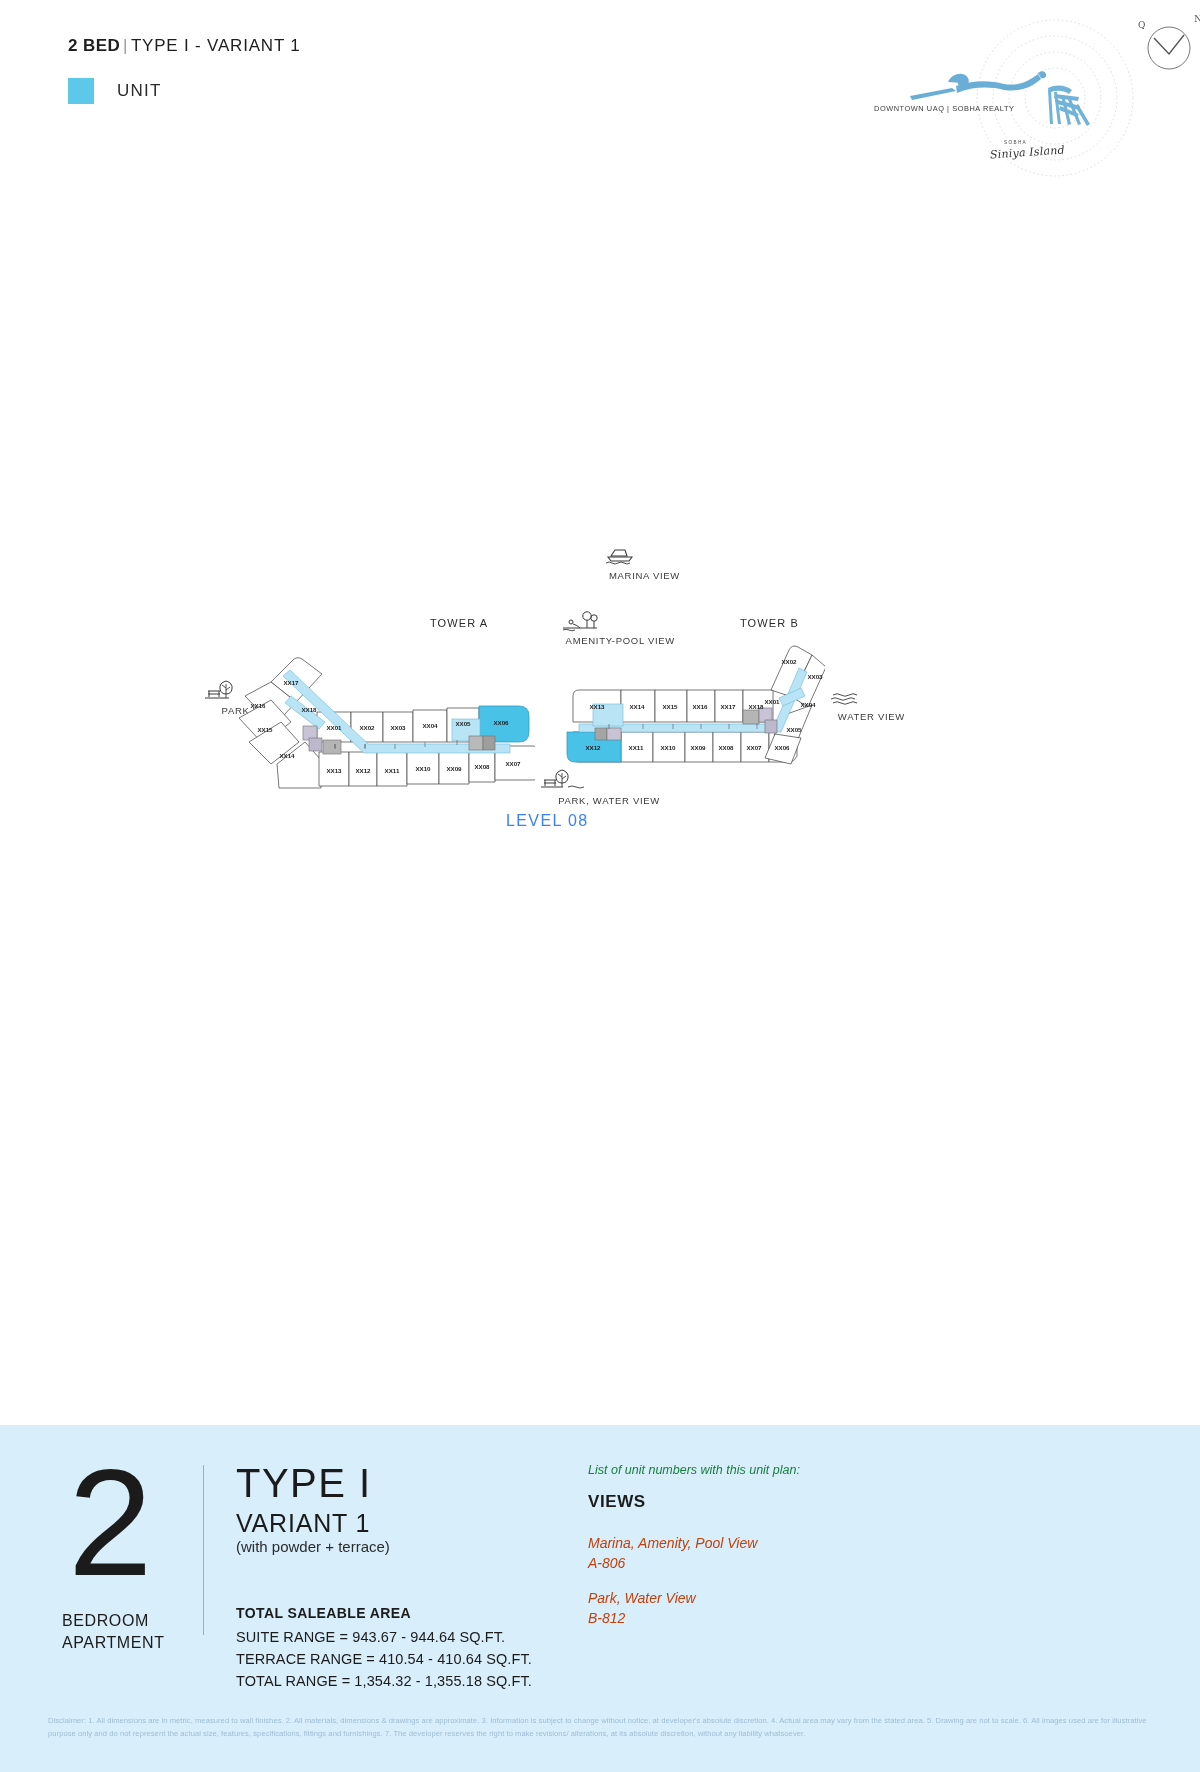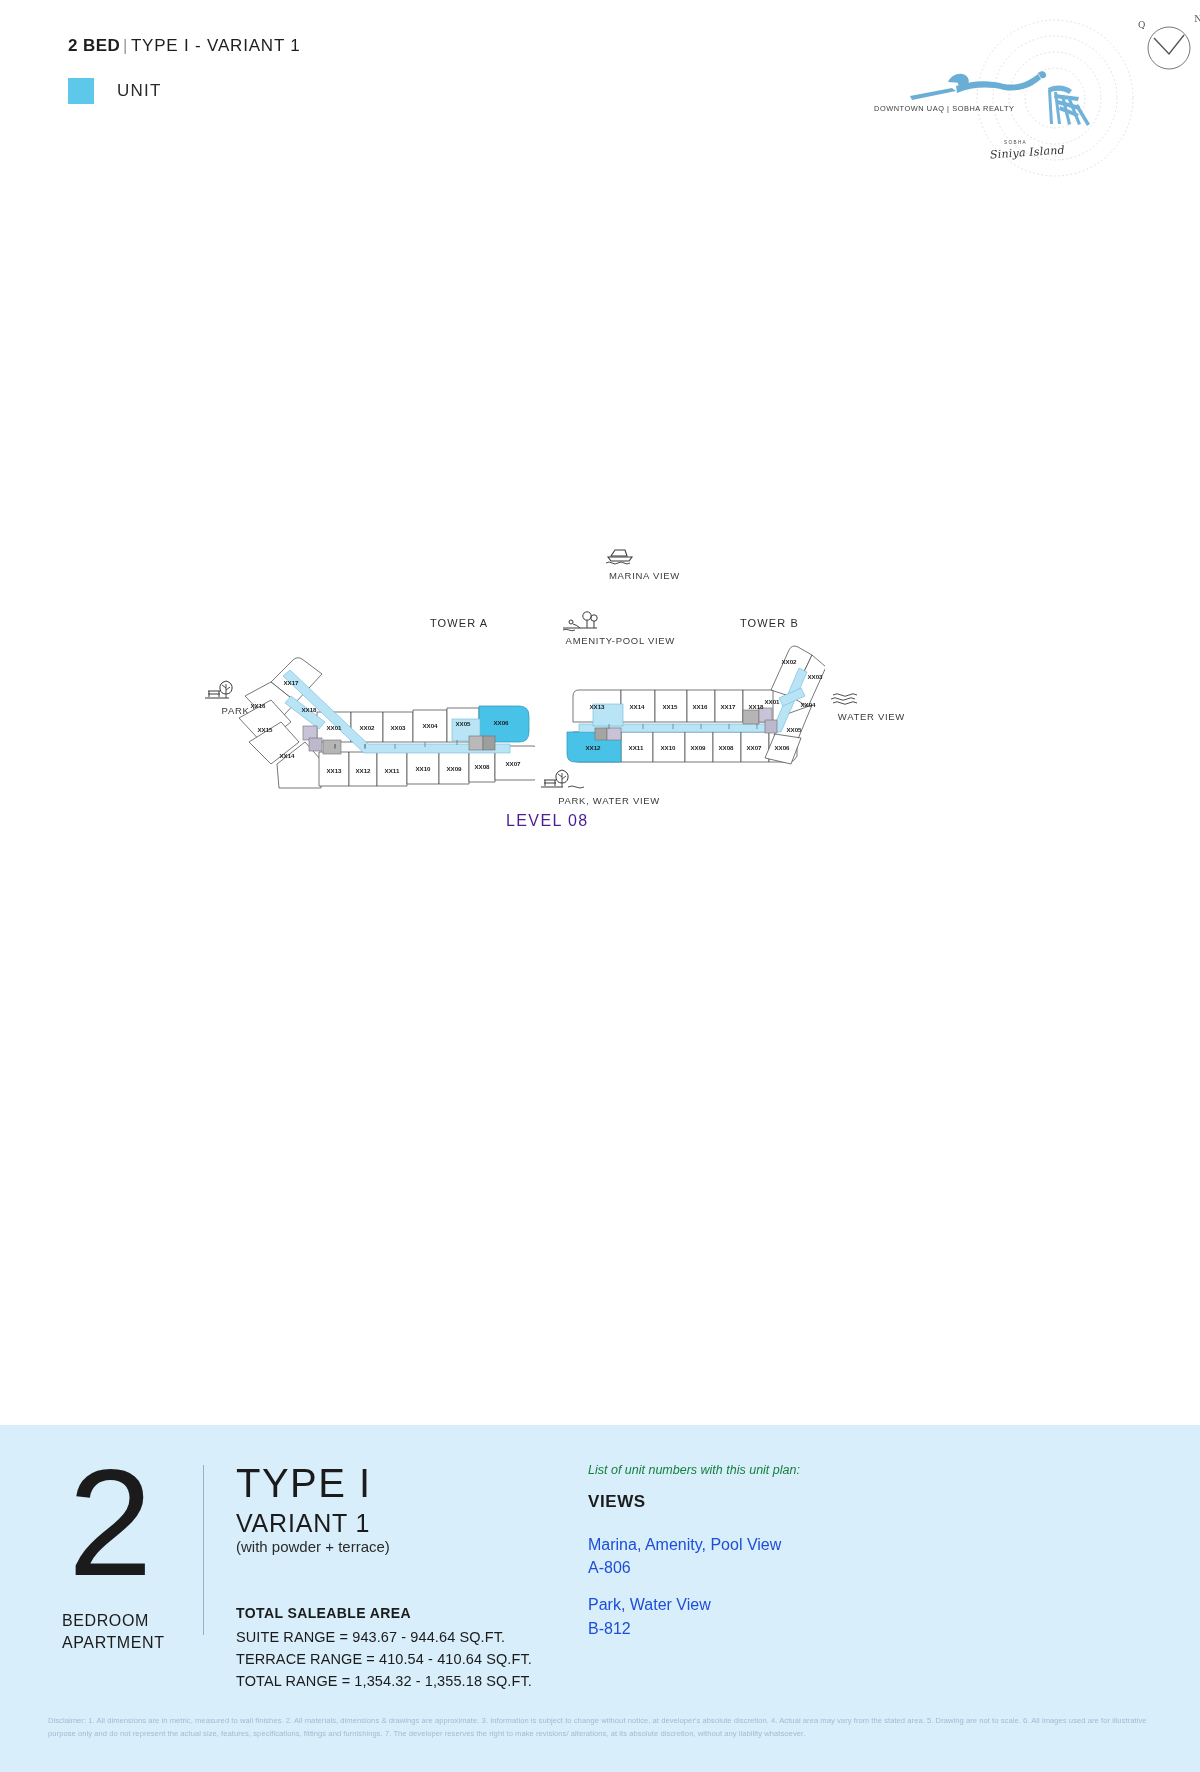--- a/index.html
+++ b/index.html
@@ -50,21 +50,21 @@
   .plan svg { display: block; }
 
   .view-tag { position: absolute; text-align: right; }
   .view-tag .vt-label {
     font-size: 9.5px; letter-spacing: 0.7px; color: #3a3a3a; font-weight: 500; white-space: nowrap;
   }
   .tower-label {
     position: absolute; font-size: 11px; letter-spacing: 1.1px; color: #2b2b2b; font-weight: 500; white-space: nowrap;
   }
   .level-label {
-    position: absolute; font-size: 16px; letter-spacing: 1.4px; color: #4c1d95; white-space: nowrap;
+    position: absolute; font-size: 16px; letter-spacing: 1.4px; color: #3b82f6; white-space: nowrap;
   }
 
   
   .panel {
     position: absolute; left: 0; top: 1425px; width: 1200px; height: 347px; background: #d9eefb;
   }
   .big-num {
     position: absolute; left: 68px; top: 38px;
     font-size: 152px; line-height: 0.78; font-weight: 300; color: #1b1b1b;
     font-family: "Liberation Sans", sans-serif;
@@ -77,21 +77,21 @@
 
   .type-title { position: absolute; left: 236px; top: 36px; font-size: 40px; font-weight: 300; letter-spacing: 1.5px; color: #1b1b1b; }
   .type-variant { position: absolute; left: 236px; top: 84px; font-size: 25px; font-weight: 300; letter-spacing: 0.8px; color: #1b1b1b; }
   .type-note { position: absolute; left: 236px; top: 113px; font-size: 15px; font-weight: 300; color: #2b2b2b; }
 
   .area-head { position: absolute; left: 236px; top: 180px; font-size: 14px; font-weight: bold; letter-spacing: 0.4px; color: #1b1b1b; }
   .area-lines { position: absolute; left: 236px; top: 201px; font-size: 14.5px; line-height: 1.52; letter-spacing: 0.1px; color: #1b1b1b; }
 
   .list-note { position: absolute; left: 588px; top: 38px; font-size: 12.5px; font-style: italic; color: #15803d; }
   .views-head { position: absolute; left: 588px; top: 67px; font-size: 17px; font-weight: bold; letter-spacing: 0.6px; color: #1b1b1b; }
-  .views-list { position: absolute; left: 588px; top: 108px; font-size: 16px; line-height: 1.45; color: #1d4ed8; }
+  .views-list { position: absolute; left: 588px; top: 108px; font-size: 14px; line-height: 1.45; color: #c2410c; font-style: italic; }
   .views-list .grp { margin-bottom: 14px; }
 
   .disclaimer {
     position: absolute; left: 48px; top: 290px; width: 1112px;
     font-size: 7.6px; line-height: 1.65; color: #9dbdd4; letter-spacing: 0.05px;
   }
 </style>
 </head>
 <body>
 

